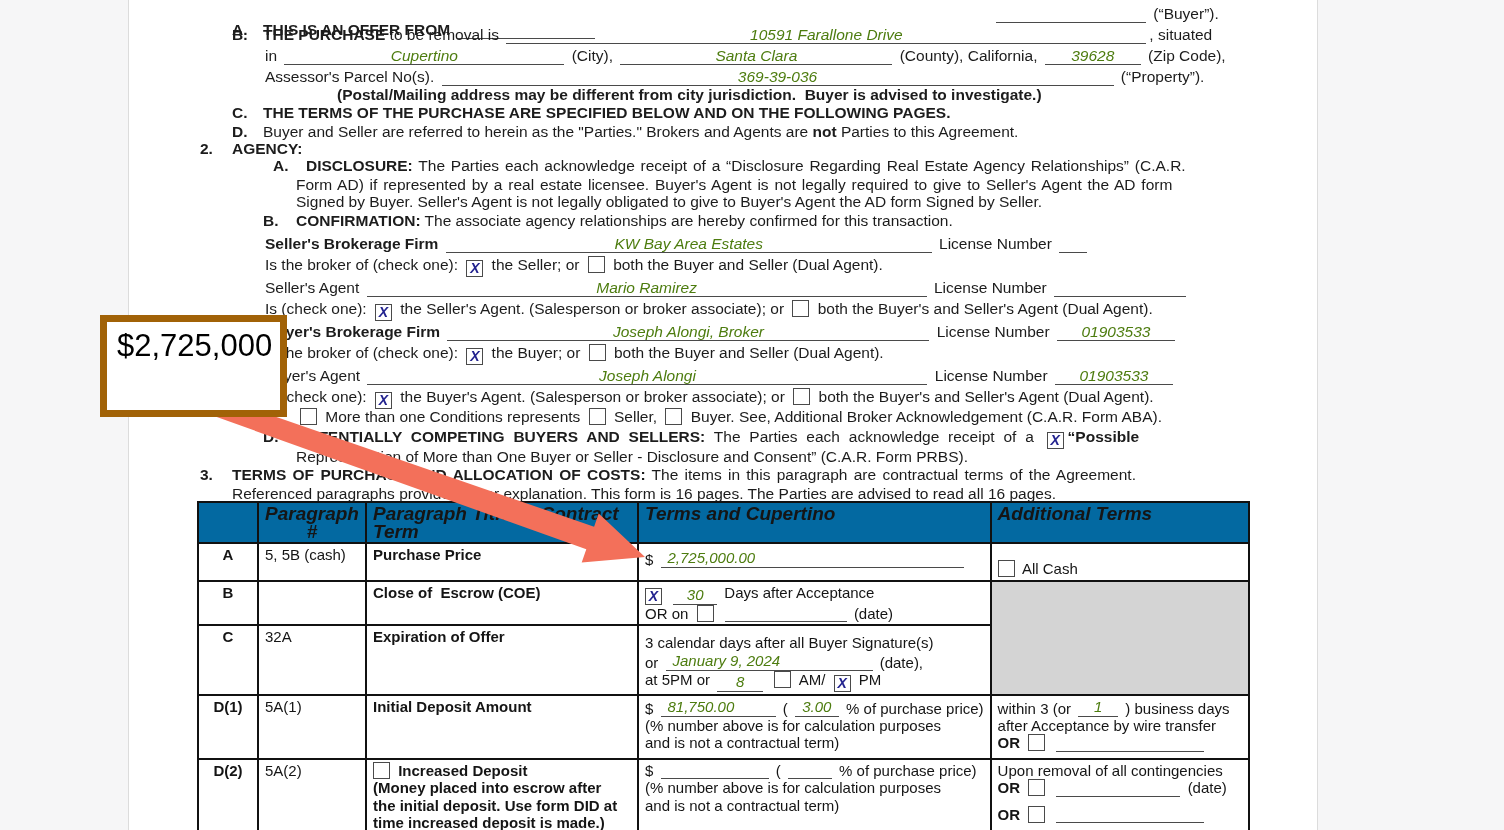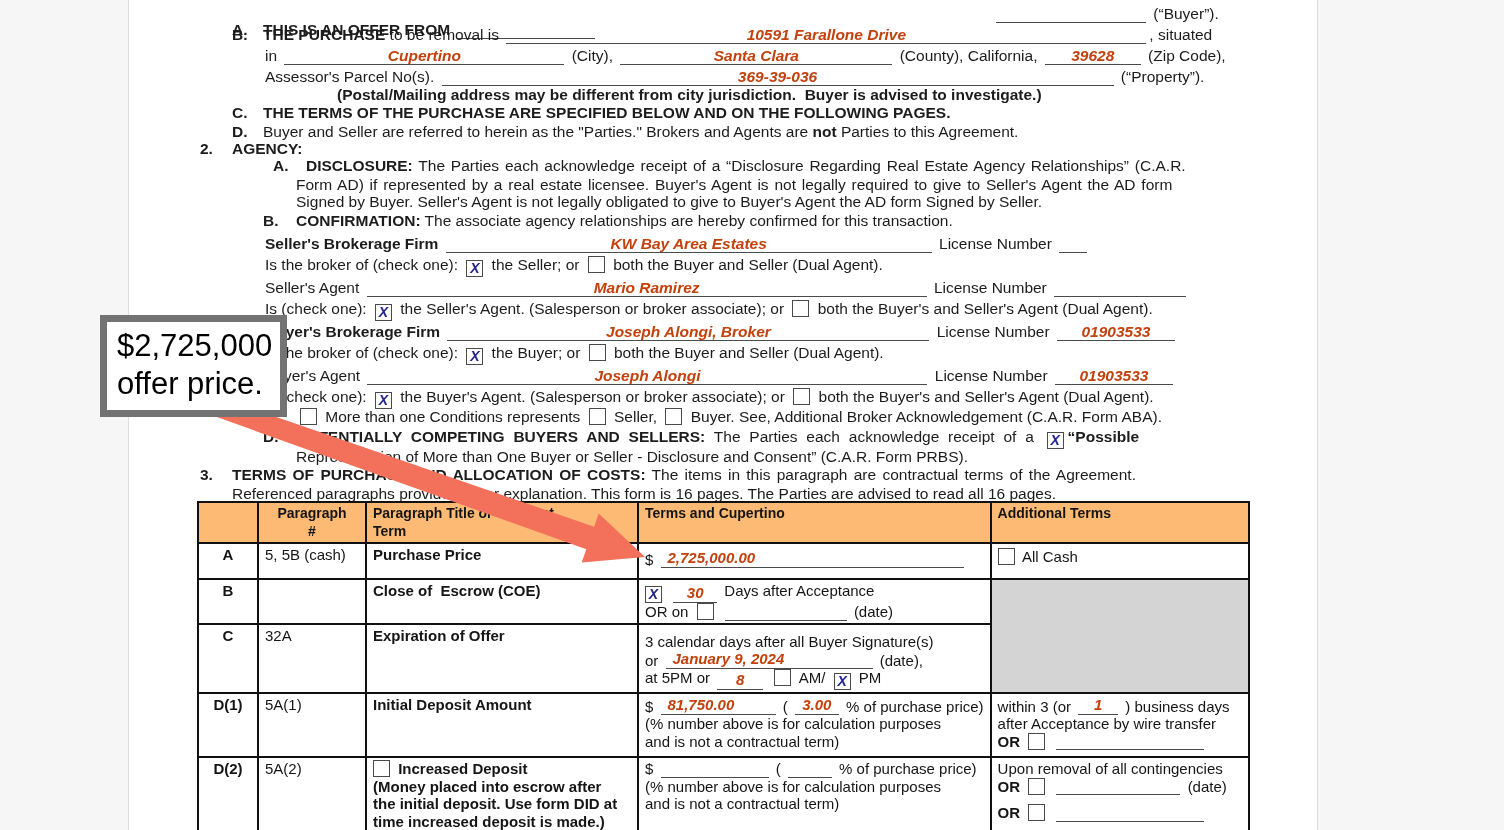--- a/index.html
+++ b/index.html
@@ -16,21 +16,21 @@
   .line { position:absolute; white-space:nowrap; font-size:15.5px; color:#1c1c1c; line-height:19px; }
   .b { font-weight:bold; }
   .lblA { display:inline-block; width:31px; font-weight:bold; }
   .lblB { display:inline-block; width:33px; font-weight:bold; }
   .lblN { display:inline-block; width:32px; font-weight:bold; }
   .js1 { word-spacing:1.5px; }
   .js2 { word-spacing:4.5px; }
   .js3 { word-spacing:2px; }
   .fill {
     display:inline-block; border-bottom:1.5px solid #4a4a4a; text-align:center;
-    color:#c2410c; font-weight:bold; font-style:italic; height:18px;
+    color:#4d7c0f; font-weight:normal; font-style:italic; height:18px;
     vertical-align:bottom; margin:0 3px; overflow:hidden;
   }
   .fill.left { text-align:left; padding-left:7px; }
   .ul {
     display:inline-block; border-bottom:1.5px solid #4a4a4a; height:15px;
     vertical-align:bottom; margin:0 3px;
   }
   .cb {
     display:inline-block; width:15px; height:15px; border:1.5px solid #4a4a4a;
     background:#ffffff; vertical-align:-3px; text-align:center; line-height:15px;
@@ -39,30 +39,30 @@
   .cb .x { color:#23238f; font-weight:bold; font-style:italic; }
   
   .rpa-table {
     position:absolute; left:197px; top:501px; border-collapse:collapse;
     table-layout:fixed; font-size:15px; color:#151515;
   }
   .rpa-table th, .rpa-table td {
     border:2px solid #111111; padding:2px 6px; vertical-align:top; text-align:left;
     line-height:17.5px; overflow:hidden;
   }
-  .rpa-table thead th { background:#fdba74; font-size:14px; }
+  .rpa-table thead th { background:#0369a1; font-size:19px;font-style:italic; }
   .cell-letter { text-align:center !important; font-weight:bold; }
   .hdr-center { text-align:center !important; }
   .shaded { background:#d4d4d4; }
   .tline { white-space:nowrap; }
   .gap-top { margin-top:9px; }
   
   .callout {
     position:absolute; left:100px; top:315px; width:163px; height:83px;
-    background:#ffffff; border:7px solid #737373; z-index:30;
+    background:#ffffff; border:7px solid #a16207; z-index:30;
     padding:5px 0 0 10px; font-size:31px; line-height:38px; color:#000;
   }
   .arrow-svg { position:absolute; left:140px; top:380px; z-index:20; }
 </style>
 </head>
 <body>
 
 <div class="page"></div>
 
 <div class="line" style="left:232px;top:20px">
@@ -225,21 +225,21 @@
       <td class="cell-letter">A</td>
       <td>5, 5B (cash)</td>
       <td class="b">Purchase Price</td>
       <td>
         <div class="tline" style="margin-top:3px">
           <span>$</span>
           <span class="fill left" style="width:296px">2,725,000.00</span>
         </div>
       </td>
       <td>
-        <div class="tline" style="margin-top:2px">
+        <div class="tline" style="margin-top:14px">
           <span class="cb" style="margin-left:0"></span>
           <span>All Cash</span>
         </div>
       </td>
     </tr>
 
     <tr style="height:39px">
       <td class="cell-letter">B</td>
       <td></td>
       <td class="b">Close of&nbsp; Escrow (COE)</td>
@@ -352,14 +352,13 @@
 
   </tbody>
 </table>
 
 <svg class="arrow-svg" width="520" height="200" viewBox="0 0 520 200">
   <polygon points="48.9,6.7 454.1,146.7 458.7,133.4 505,177 441.7,182.6 446.3,169.3 41.1,24.3" fill="#f3705a"></polygon>
 </svg>
 
 <div class="callout">
   <div>$2,725,000</div>
-  <div>offer price.</div>
 </div>
 
 </body></html>

